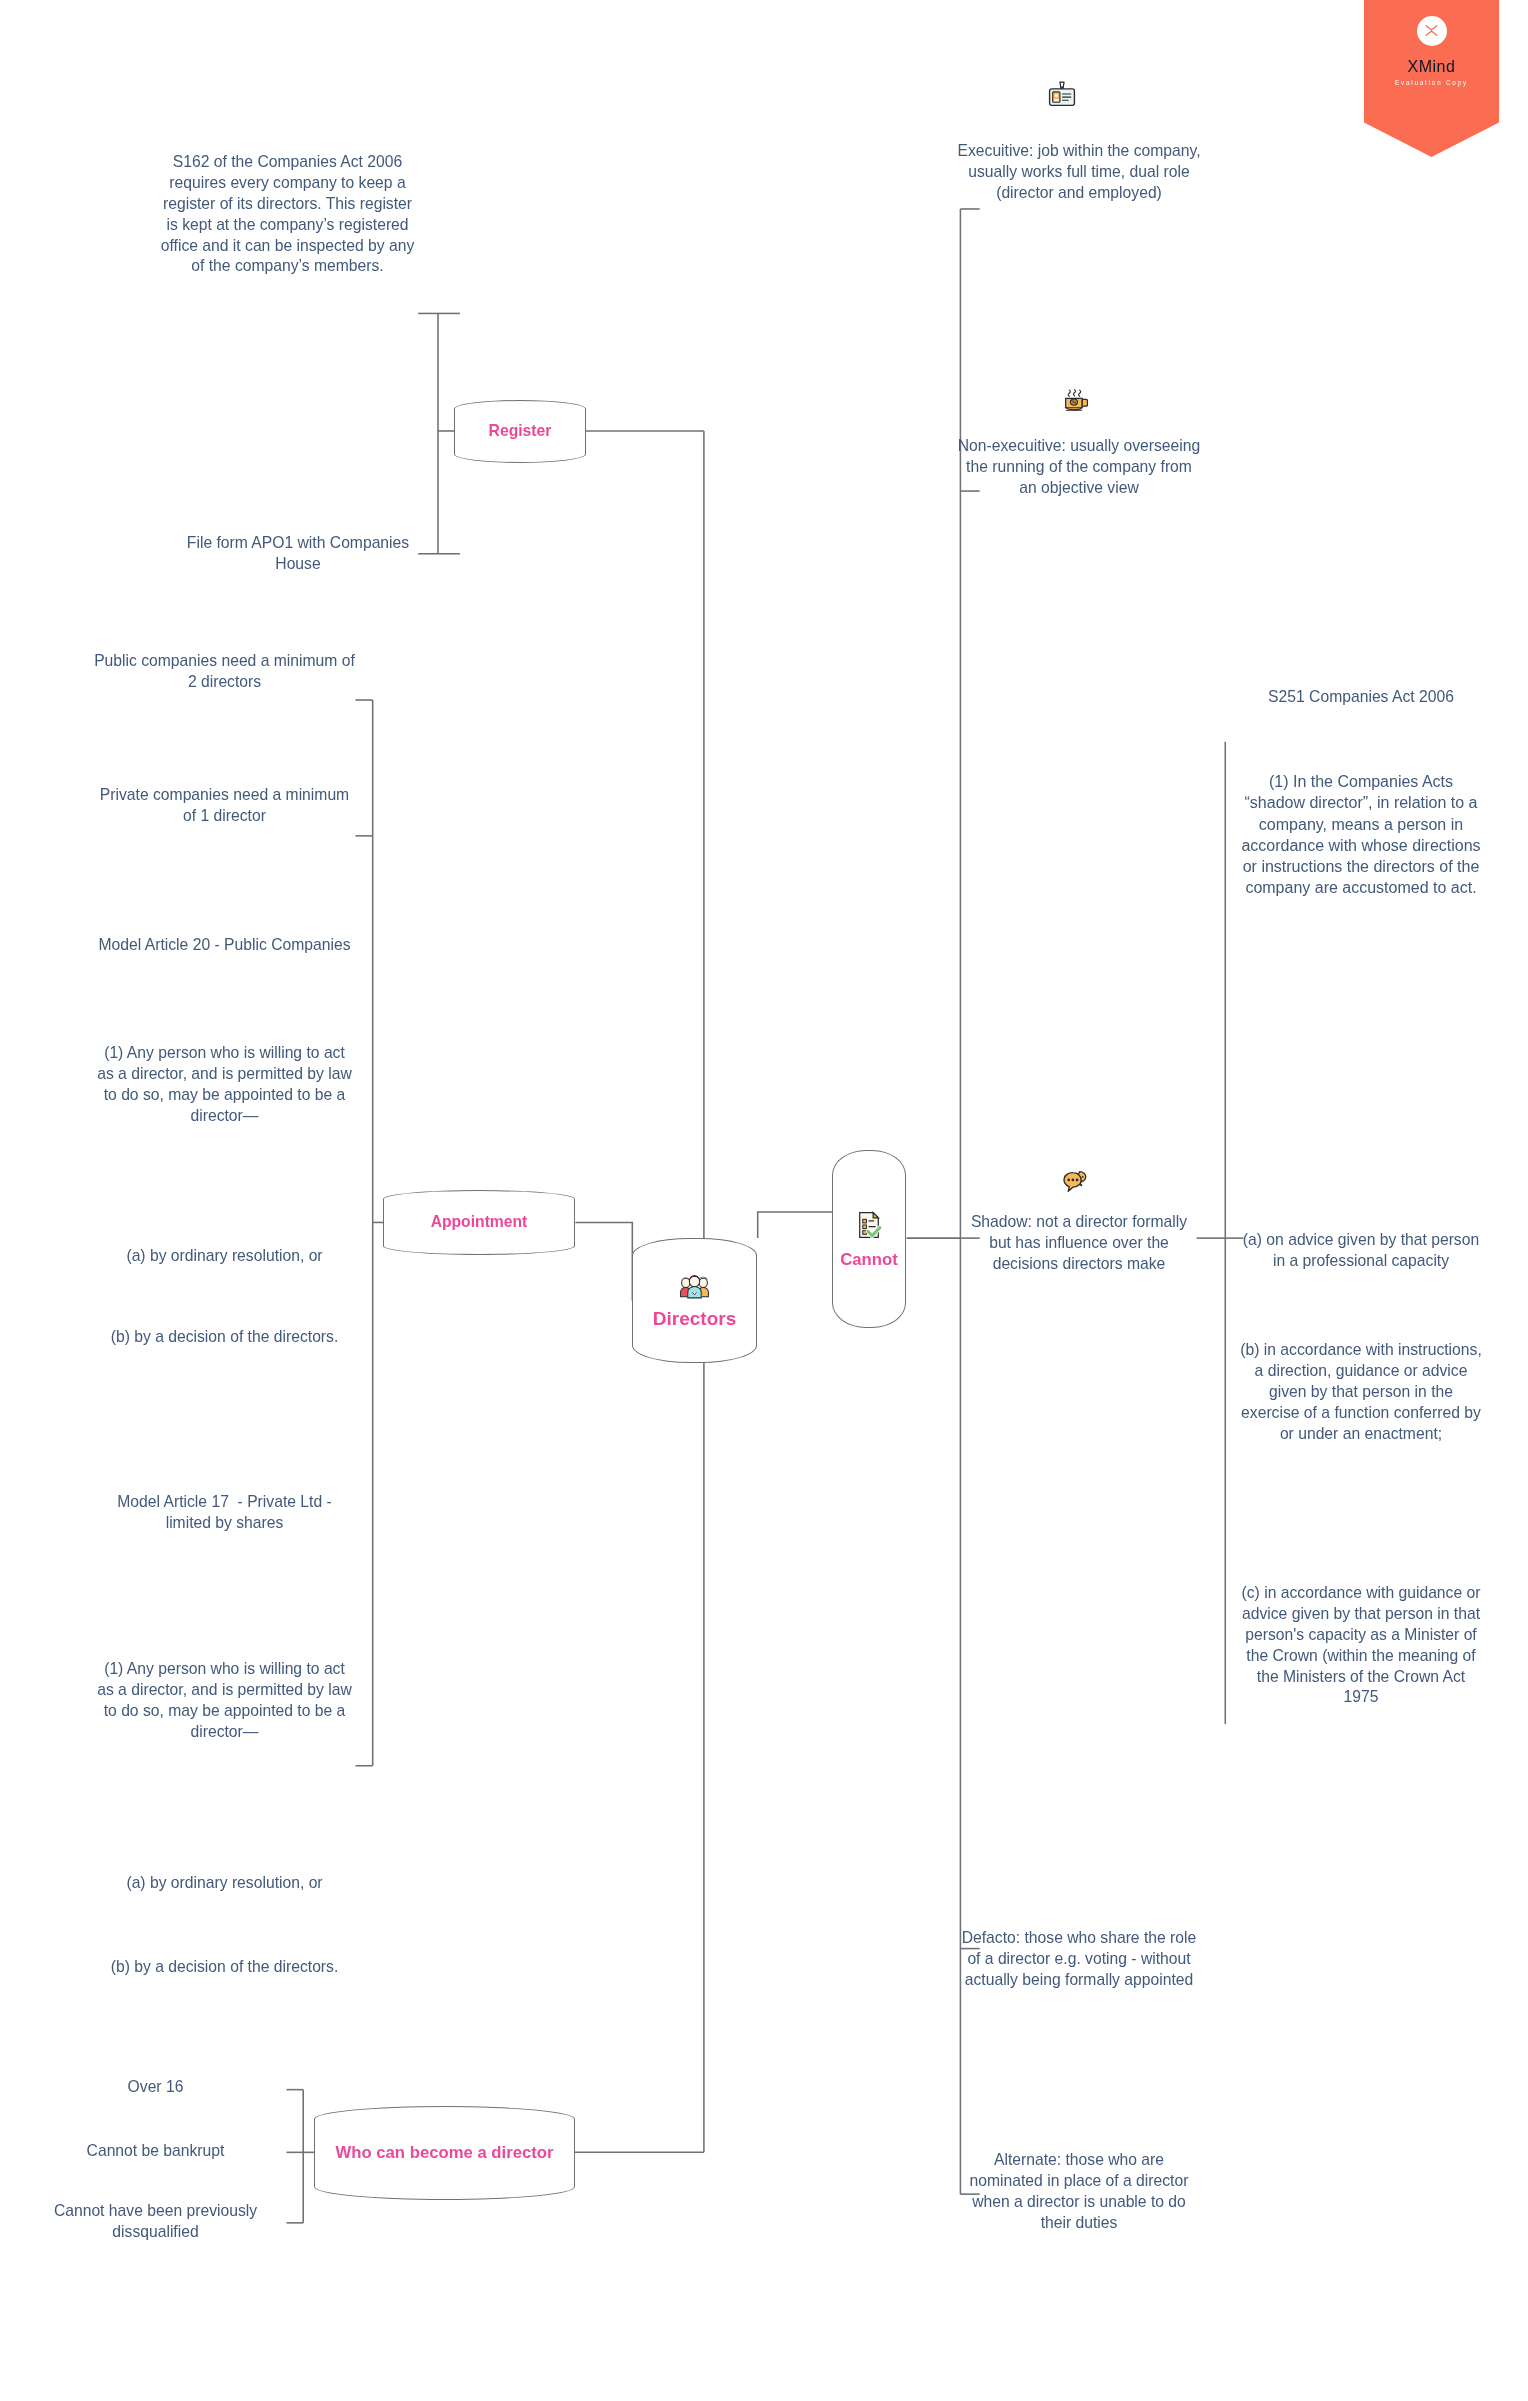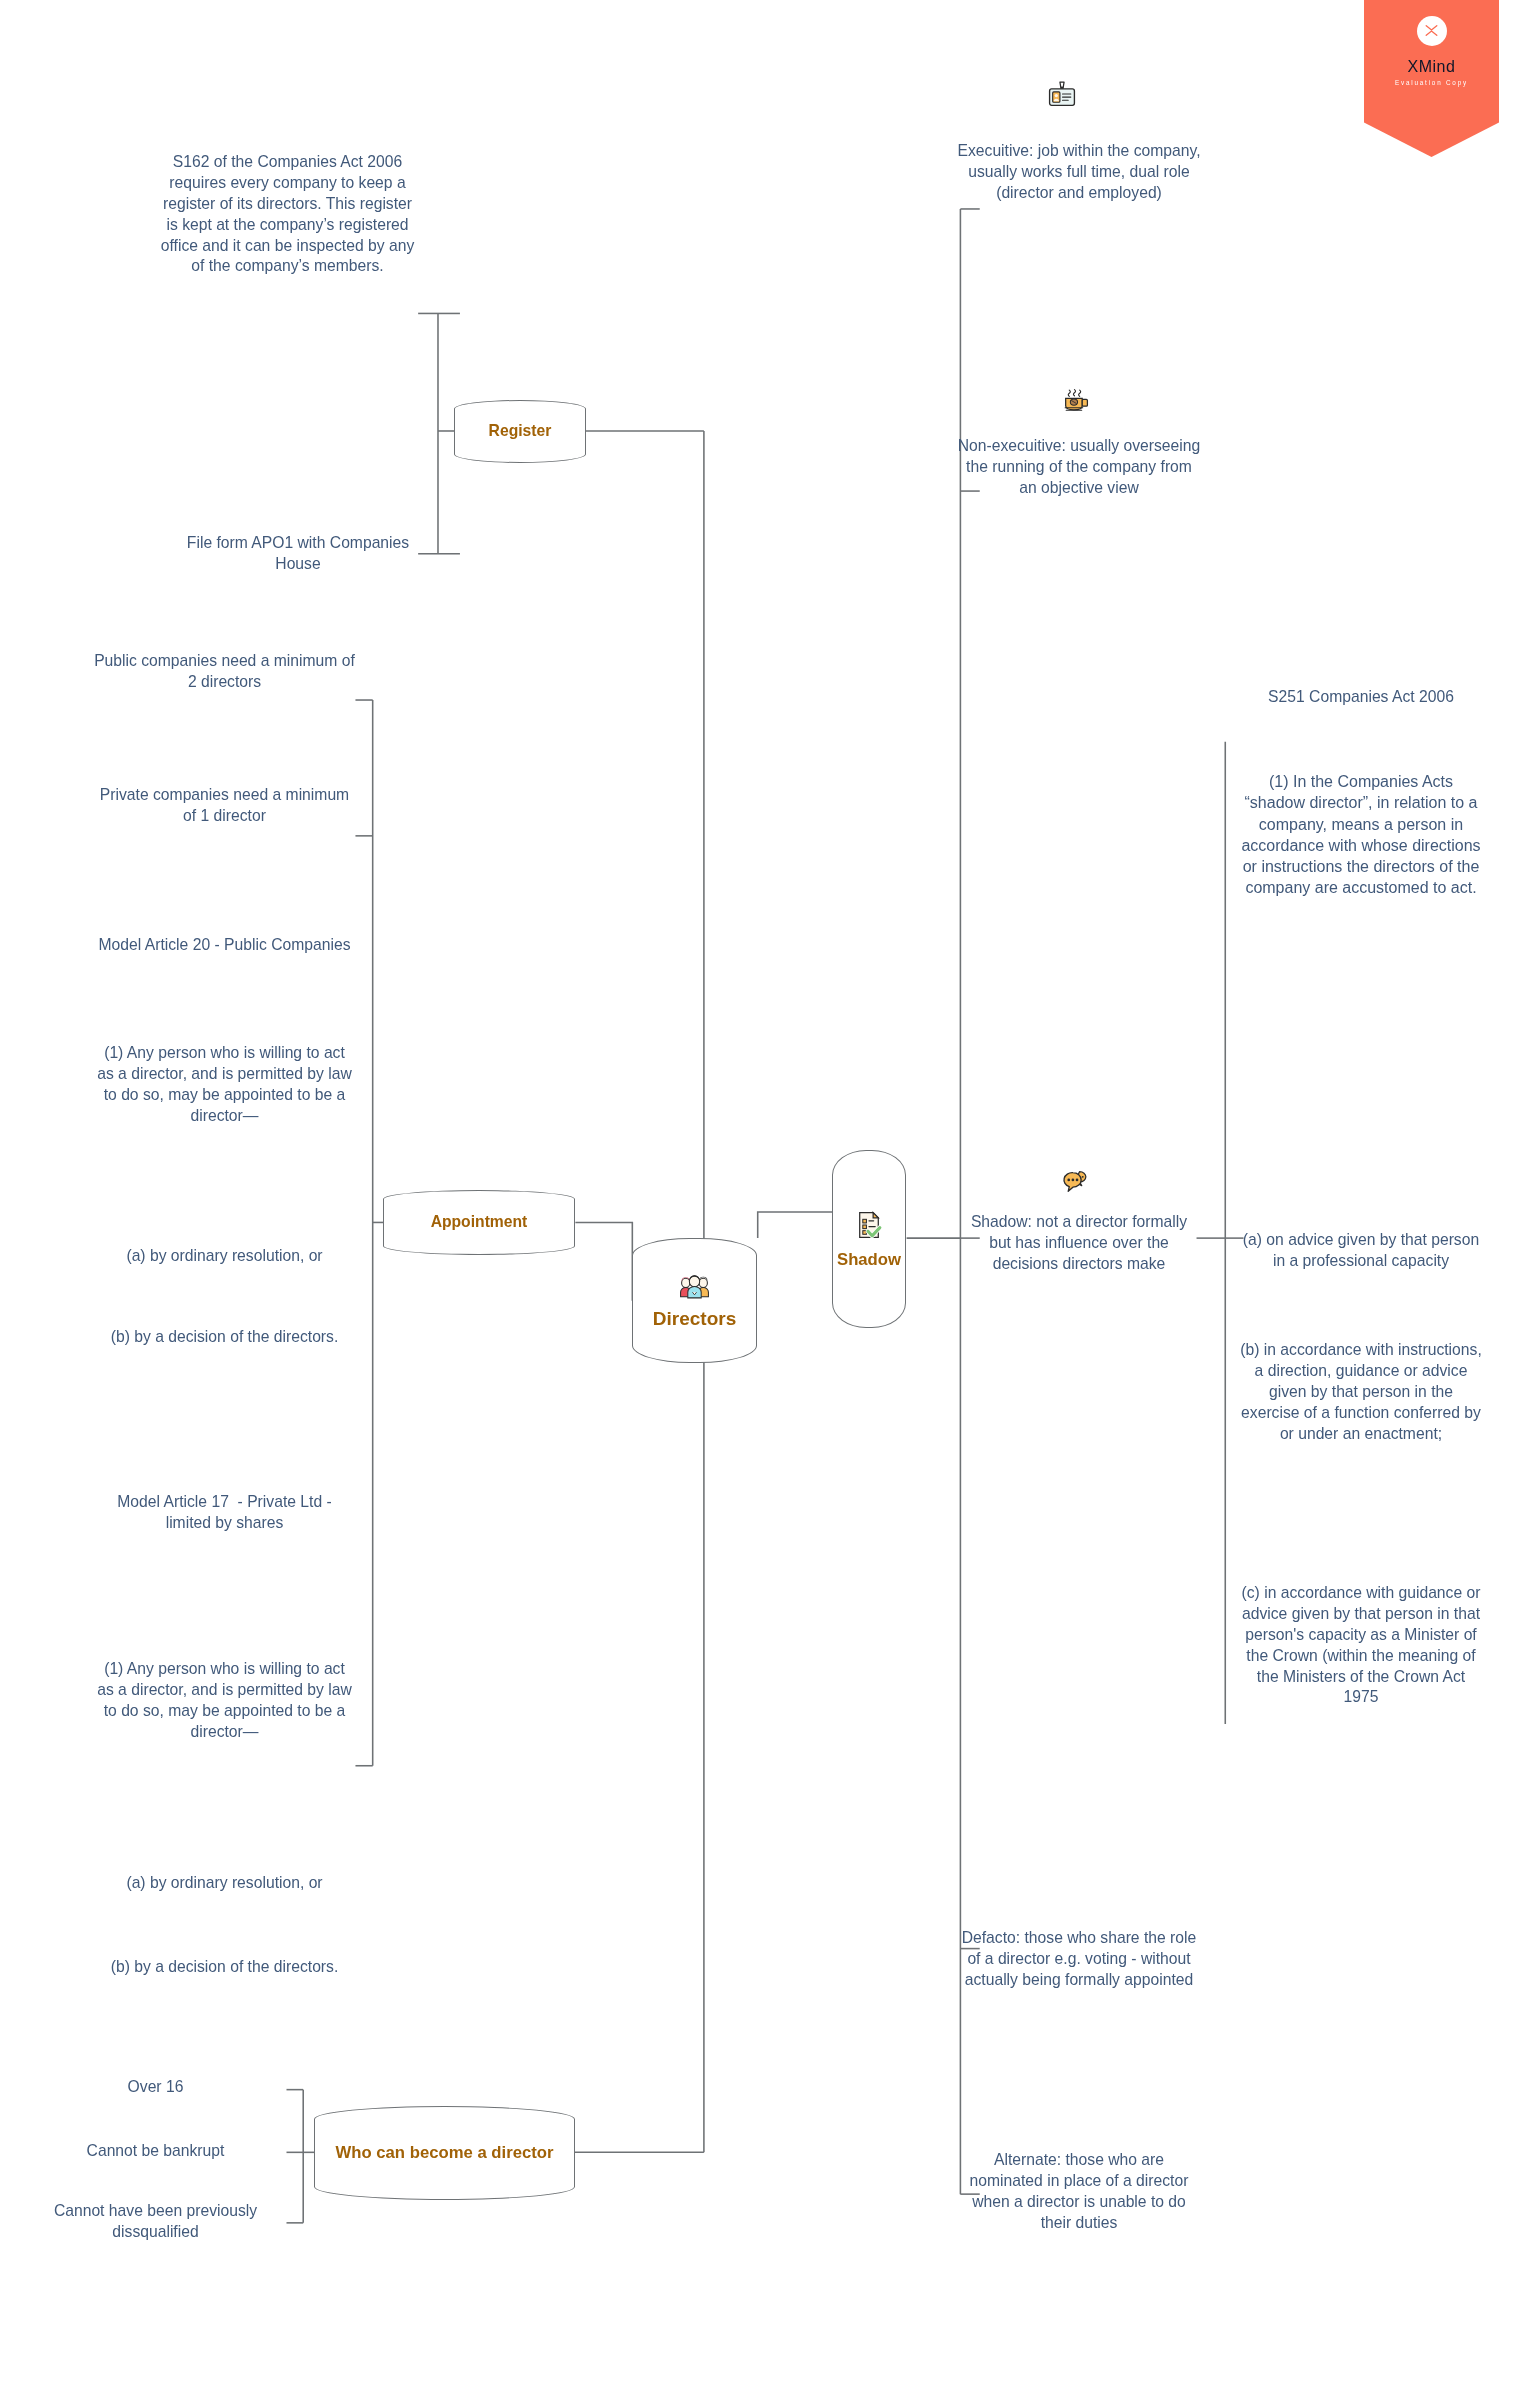--- a/index.html
+++ b/index.html
@@ -23,21 +23,21 @@
     pointer-events: none;
   }
   
   .node {
     position: absolute;
     display: flex;
     flex-direction: column;
     align-items: center;
     justify-content: center;
     border: 1.6px solid #6e7275;
-    color: #a16207;
+    color: #ec4899;
     font-weight: bold;
     text-align: center;
     background: #fff;
     line-height: 1.15;
   }
   
   .node.cask {
     border-radius: 50% / 14%;
   }
   .node.root {
@@ -200,21 +200,21 @@
         <path d="M13 7 h26 l10 10 v38 h-36z" fill="#fdf6ea" stroke="#2b2b2b" stroke-width="2.4"></path>
         <path d="M39 7 l10 10 h-10z" fill="#f7b955" stroke="#2b2b2b" stroke-width="2.4"></path>
         <rect x="19" y="20" width="7" height="7" fill="#f7b955" stroke="#2b2b2b" stroke-width="2"></rect>
         <rect x="19" y="31" width="7" height="7" fill="#f7b955" stroke="#2b2b2b" stroke-width="2"></rect>
         <rect x="19" y="42" width="7" height="7" fill="#f7b955" stroke="#2b2b2b" stroke-width="2"></rect>
         <path d="M31 23 h9 M31 34 h12" stroke="#2b2b2b" stroke-width="2.4" stroke-linecap="round"></path>
         <path d="M29 43 l8 9 l15 -16" fill="none" stroke="#fff" stroke-width="9" stroke-linecap="round" stroke-linejoin="round"></path>
         <path d="M29 43 l8 9 l15 -16" fill="none" stroke="#7cc576" stroke-width="6" stroke-linecap="round" stroke-linejoin="round"></path>
       </svg>
     </span>
-    <span>Shadow</span>
+    <span>Cannot</span>
   </div>
 
   <div class="txt left" style="left:157px; top:152px; width:261px; font-size:15.7px;">S162 of the Companies Act 2006 requires every company to keep a register of its directors. This register is kept at the company’s registered office and it can be inspected by any of the company’s members.</div>
 
   <div class="txt left" style="left:178px; top:533px; width:240px; font-size:15.7px;">File form APO1 with Companies House</div>
 
   <div class="txt left" style="left:94px; top:651px; width:261px; font-size:15.7px;">Public companies need a minimum of 2 directors</div>
 
   <div class="txt left" style="left:94px; top:785px; width:261px; font-size:15.7px;">Private companies need a minimum of 1 director</div>
 

